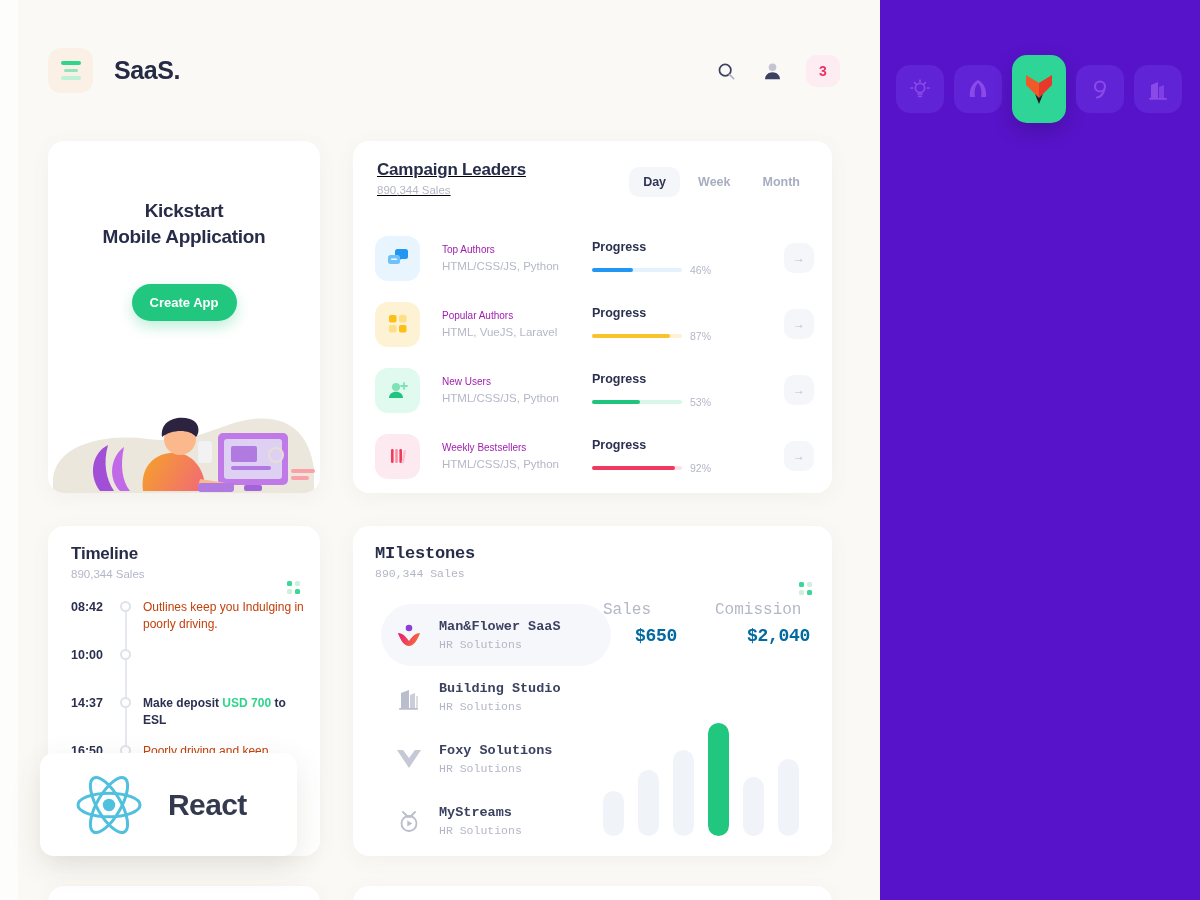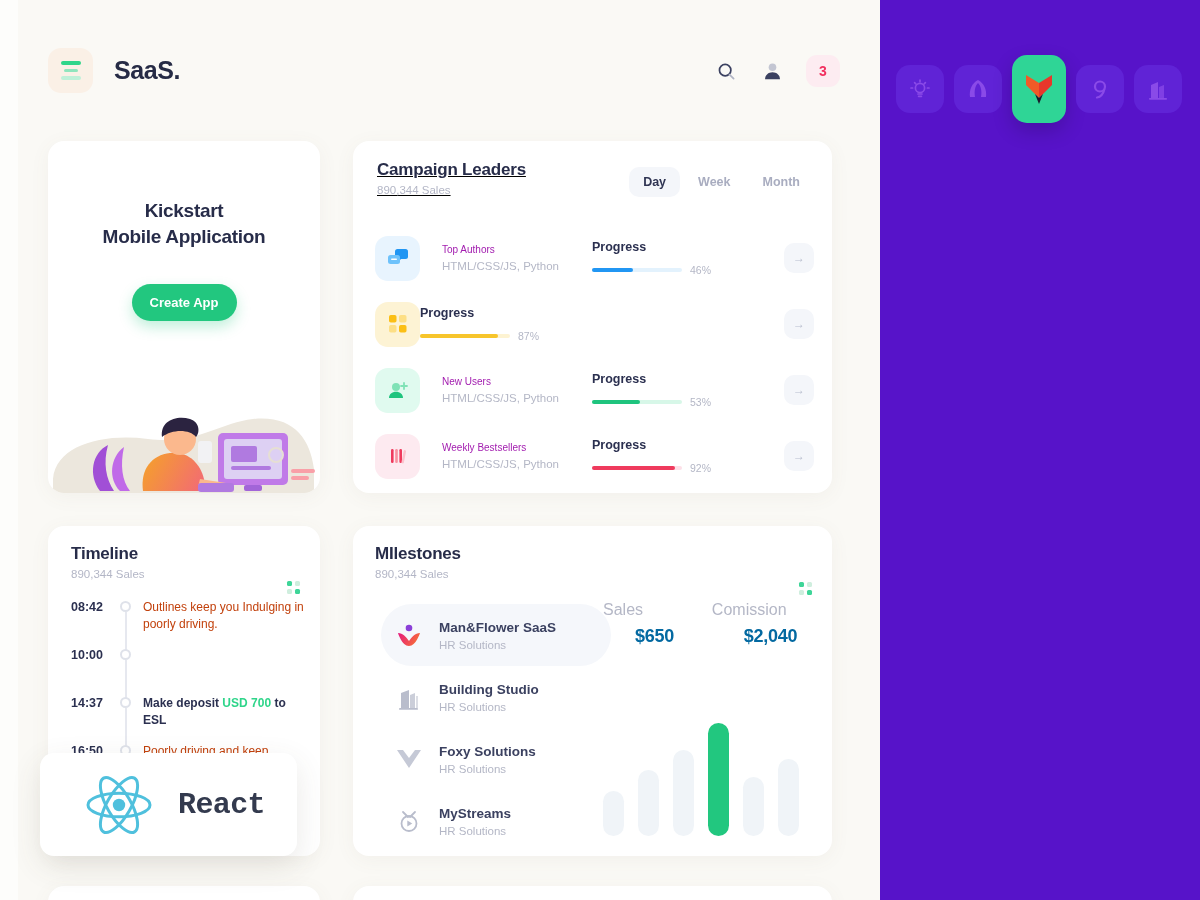--- a/index.html
+++ b/index.html
@@ -145,28 +145,27 @@
   .tl-text.strong { color: #2b3050; font-weight: bold; }
   .tl-amt { color: #2fd58a; font-weight: bold; }
   .tl-avatars { display: flex; gap: 6px; margin-left: 8px; margin-top: -6px; }
   .tl-av { width: 27px; height: 27px; border-radius: 9px; overflow: hidden; background: #dff6ea; }
 
   
   #react-card {
     left: 40px; top: 753px; width: 257px; height: 103px;
     border-radius: 14px; background: #fff;
     box-shadow: 0 10px 30px rgba(80,70,60,0.12);
-    display: flex; align-items: center; padding-left: 44px; gap: 24px;
+    display: flex; align-items: center; padding-left: 34px; gap: 24px;
     z-index: 30;
-    font-family: Liberation Mono, monospace;
   }
   .react-label { font-size: 30px; font-weight: bold; color: #333a4e; letter-spacing: -0.6px; }
 
   
-  #milestones { left: 353px; top: 526px; width: 479px; height: 330px; overflow: hidden; }
+  #milestones { left: 353px; top: 526px; width: 479px; height: 330px; overflow: hidden; font-family: Liberation Mono, monospace; }
   .ms-head { position: absolute; left: 22px; top: 18px; }
   .ms-dots { position: absolute; right: 20px; top: 56px; }
   .ms-list { position: absolute; left: 28px; top: 78px; width: 230px; }
   .ms-row {
     display: flex; align-items: center; height: 62px; padding-left: 10px;
     border-radius: 31px;
   }
   .ms-row.active { background: #f5f7fb; }
   .ms-ico { width: 36px; display: flex; align-items: center; justify-content: center; flex: 0 0 auto; }
   .ms-text { margin-left: 12px; }
@@ -316,20 +315,24 @@
 
       <div class="cl-row">
         <div class="cl-ico" id="cl-ico-1" style="background: rgb(253, 243, 212);">
           <svg width="20" height="20" viewBox="0 0 20 20">
             <rect x="1" y="1" width="7.5" height="7.5" rx="1.8" fill="#fbbf15"></rect>
             <rect x="11" y="1" width="7.5" height="7.5" rx="1.8" fill="#fddf85"></rect>
             <rect x="1" y="11" width="7.5" height="7.5" rx="1.8" fill="#fddf85"></rect>
             <rect x="11" y="11" width="7.5" height="7.5" rx="1.8" fill="#fbbf15"></rect>
           </svg>
         </div>
+        <div class="cl-text">
+          <div class="cl-name">Popular Authors</div>
+          <div class="cl-tech">HTML, VueJS, Laravel</div>
+        </div>
         <div class="cl-prog">
           <div class="cl-prog-label">Progress</div>
           <div class="cl-bar-wrap">
             <div class="cl-bar" id="bar-1" style="background: rgb(253, 243, 210);">
                 <span id="fill-1" style="width: 87%; background: rgb(247, 197, 43);"></span>
               </div>
             <div class="cl-pct">87%</div>
           </div>
         </div>
         <div class="cl-go">→</div>

